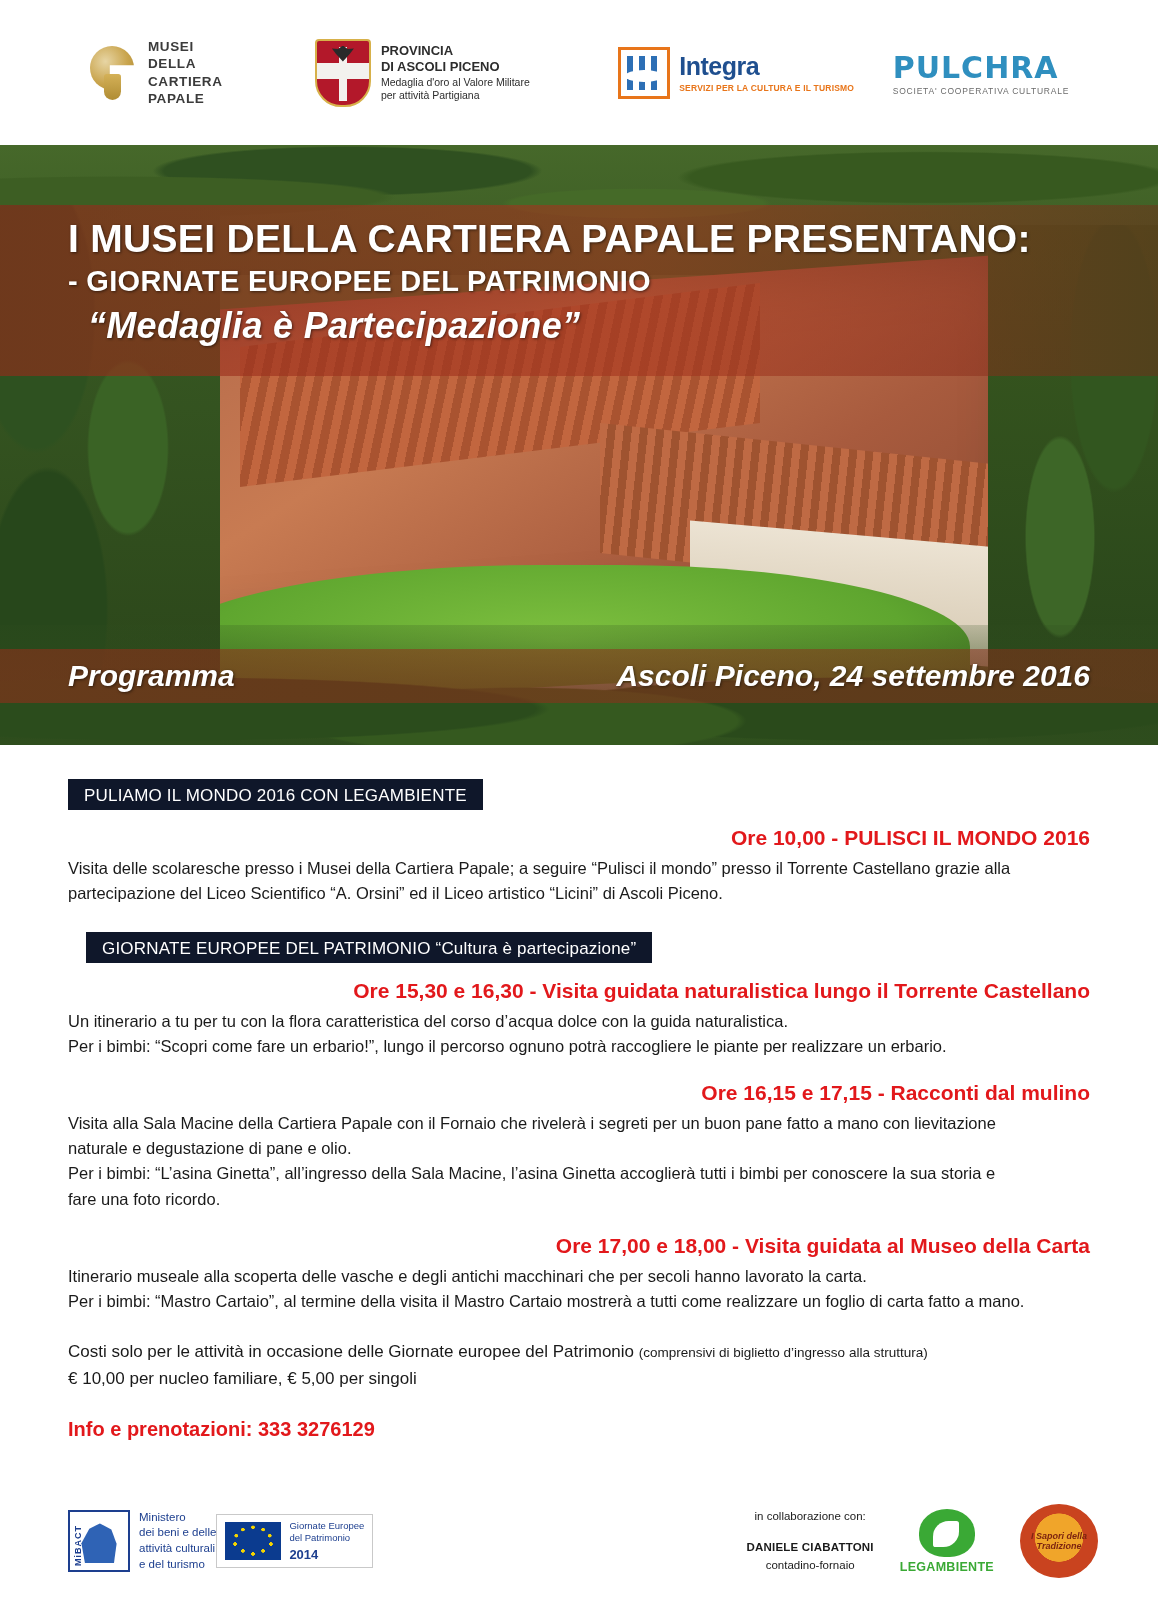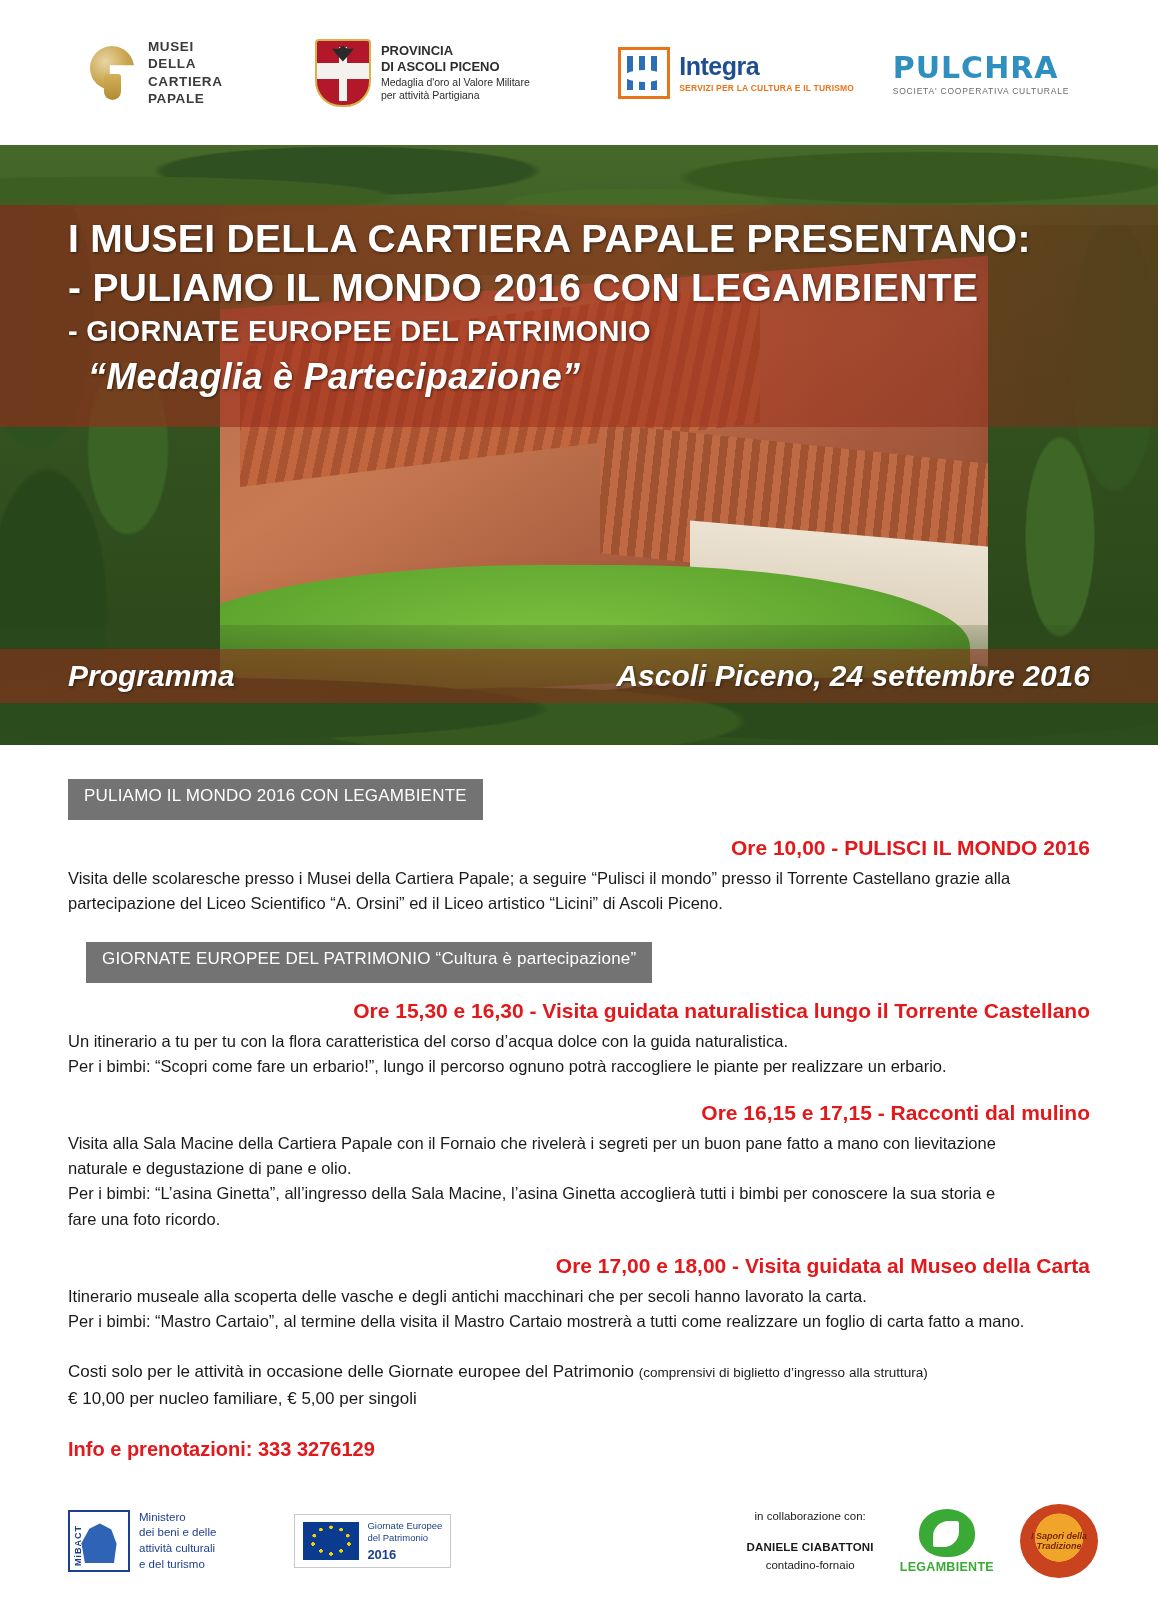--- a/index.html
+++ b/index.html
@@ -208,25 +208,25 @@
   .hero-footer span {
     color: #ffffff; font-style: italic; font-weight: bold; font-size: 30px;
     text-shadow: 1px 1px 3px rgba(0,0,0,.5);
   }
 
   
   .body-wrap { padding: 34px 68px 0 68px; }
 
   .section-badge {
     display: inline-block;
-    background: #737373;
+    background: #0f172a;
     color: #ffffff;
     font-size: 17px;
     letter-spacing: .2px;
-    padding: 7px 16px 14px 16px;
+    padding: 7px 16px 4px 16px;
     margin-bottom: 16px;
   }
   .section-badge.indented { margin-left: 18px; }
 
   .item-title {
     color: #e2181b;
     font-size: 21px;
     font-weight: bold;
     margin: 0 0 6px 0;
     text-align: right;
@@ -275,21 +275,21 @@
   }
   .mibact-mark .v {
     position: absolute; left: 3px; top: 4px; bottom: 4px; width: 12px;
     color: #1d3f8f; font-size: 9px; font-weight: bold;
     writing-mode: vertical-rl; transform: rotate(180deg);
     letter-spacing: 1px;
   }
   .mibact-text { font-size: 11.5px; line-height: 1.35; color: #1d3f8f; }
 
   .geps {
-    display: flex; align-items: center; gap: 8px; margin-left: 78px;
+    display: flex; align-items: center; gap: 8px; 
     border: 1px solid #c9c9c9; padding: 5px 8px; background: #fff;
   }
   .eu-flag {
     width: 56px; height: 38px; background: #0b3b8f; position: relative;
   }
   .eu-flag .stars {
     position: absolute; inset: 0;
     background:
       radial-gradient(circle at 50% 14%, #f5d500 0 1.6px, transparent 2px),
       radial-gradient(circle at 68% 20%, #f5d500 0 1.6px, transparent 2px),
@@ -402,21 +402,20 @@
     <div class="wall-white"></div>
     <div class="lawn"></div>
     <div class="path"></div>
     <div class="trees-left"></div>
     <div class="trees-right"></div>
     <div class="trees-bottom"></div>
   </div>
 
   <div class="hero-title-band">
     <div class="hero-line l1">I MUSEI DELLA CARTIERA PAPALE PRESENTANO:</div>
-    <div class="hero-line l2">- PULIAMO IL MONDO 2016 CON LEGAMBIENTE</div>
     <div class="hero-line l3">- GIORNATE EUROPEE DEL PATRIMONIO</div>
     <div class="hero-line l4">“Medaglia è Partecipazione”</div>
   </div>
 
   <div class="hero-footer">
     <span>Programma</span>
     <span>Ascoli Piceno, 24 settembre 2016</span>
   </div>
 </div>
 
@@ -482,21 +481,21 @@
     </div>
   </div>
 
   <div class="geps">
     <div class="eu-flag">
         <div class="stars"></div>
       </div>
     <div>
       <div class="geps-text">Giornate Europee</div>
       <div class="geps-text">del Patrimonio</div>
-      <div class="geps-year">2016</div>
+      <div class="geps-year">2014</div>
     </div>
   </div>
 
   <div class="collab">
     <div class="collab-text">
       <div class="hdr">in collaborazione con:</div>
       <div class="nm">DANIELE CIABATTONI</div>
       <div>contadino-fornaio</div>
     </div>
 

